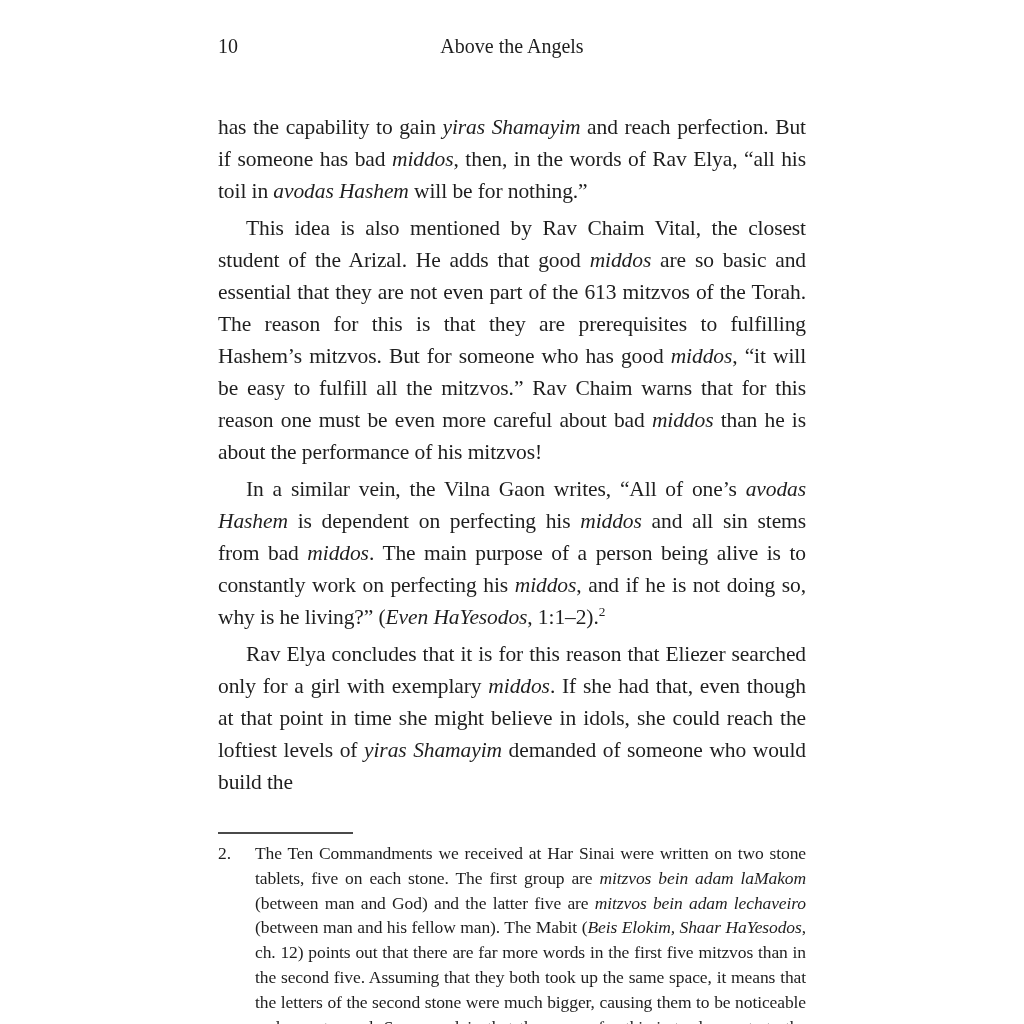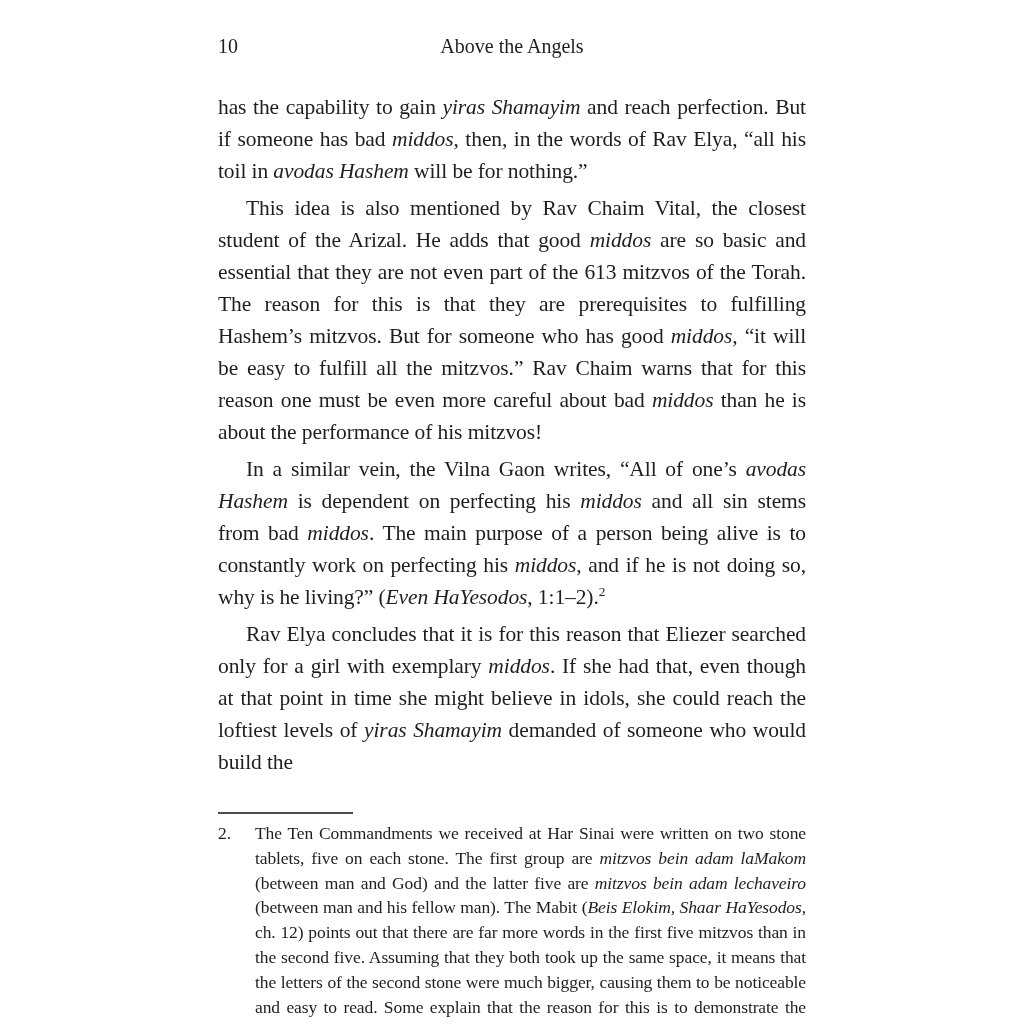--- a/index.html
+++ b/index.html
@@ -36,21 +36,21 @@
   .pagenum {
     position: absolute;
     left: 0;
     top: 0;
   }
   .running-title {
     text-align: center;
     margin-top: 33px;
   }
   .body-text {
-    margin-top: 32px;
+    margin-top: 52px;
   }
   .para {
     margin: 0;
     font-size: 21.5px;
     line-height: 32px;
     text-align: justify;
     letter-spacing: -0.1px;
   }
   .para + .para {
     margin-top: 5px;

